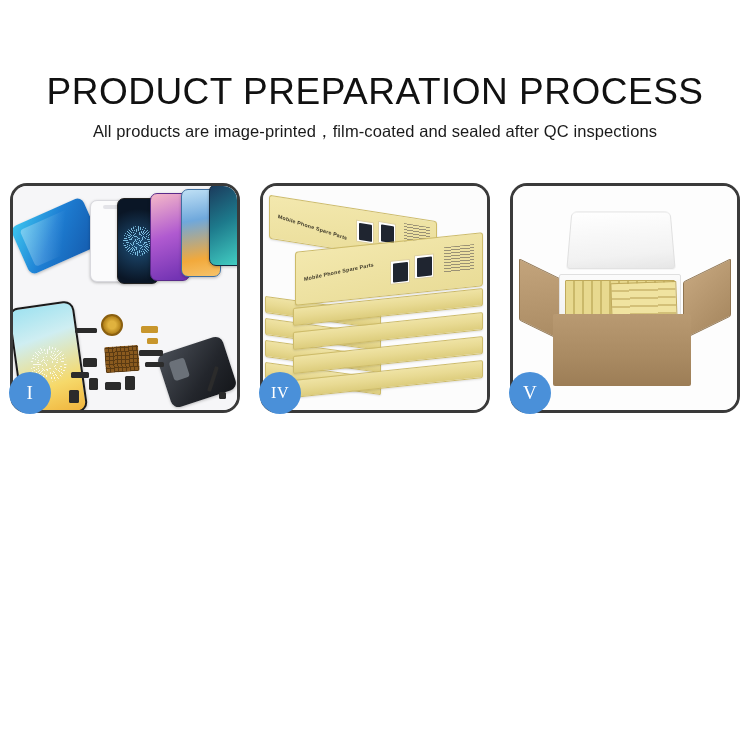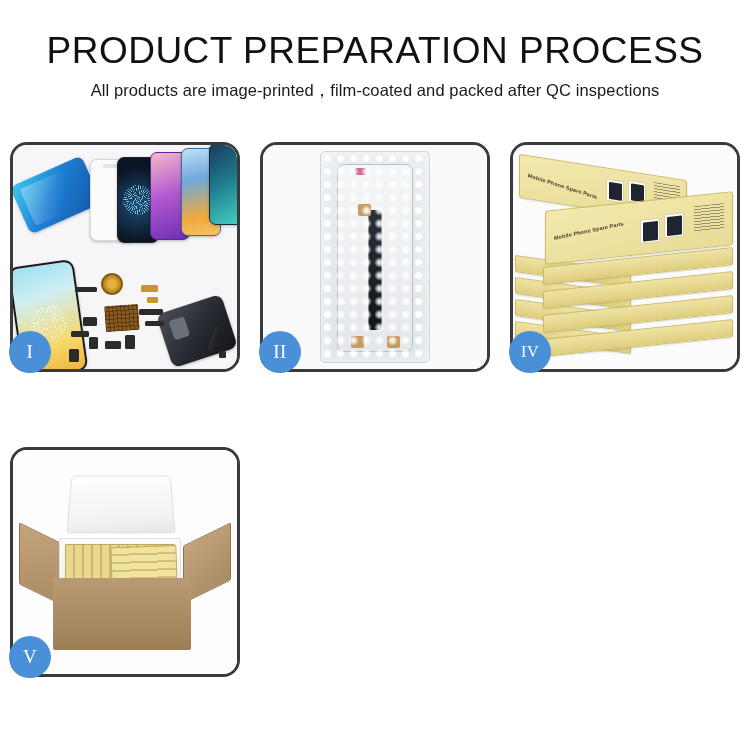--- a/index.html
+++ b/index.html
@@ -5,21 +5,21 @@
   * { margin:0; padding:0; box-sizing:border-box; }
   html, body {
     width:750px; height:750px;
     background:#ffffff;
     font-family:"Liberation Sans", sans-serif;
     overflow:hidden;
   }
   .page { position:relative; width:750px; height:750px; }
 
   
-  .header { text-align:center; padding-top:30px; }
+  .header { text-align:center; padding-top:30px;margin-top:41px; }
   .title {
     font-size:37px;
     font-weight:500;
     letter-spacing:0.5px;
     color:#111111;
     line-height:1.12;
     font-family:"Liberation Sans", sans-serif;
   }
   .subtitle {
     font-size:16.5px;
@@ -327,21 +327,21 @@
 
   .sr { position:absolute; width:1px; height:1px; overflow:hidden; clip:rect(0 0 0 0); }
 </style>
 </head>
 <body>
 
 <div class="page">
 
   <div class="header">
     <div class="title">PRODUCT PREPARATION PROCESS</div>
-    <div class="subtitle">All products are image-printed，film-coated and packed after QC inspections</div>
+    <div class="subtitle">All products are image-printed，film-coated and sealed after QC inspections</div>
   </div>
 
   <div class="grid">
 
     <div class="panel">
       <div class="panel-inner p1">
         <div class="ph ph-backglass"></div>
         <div class="ph ph-white"></div>
         <div class="ph ph-dark"></div>
         <div class="ph ph-purple"></div>
@@ -362,35 +362,20 @@
         <div class="chip" style="left:126px; top:164px; width:24px; height:6px;"></div>
         <div class="chip" style="left:132px; top:176px; width:19px; height:5px;"></div>
         <div class="chip" style="left:56px;  top:204px; width:10px; height:13px;"></div>
         <div class="chip" style="left:198px; top:180px; width:4px;  height:26px; transform:rotate(18deg);"></div>
         <div class="chip" style="left:206px; top:206px; width:7px;  height:7px;"></div>
       </div>
       <div class="badge">I</div>
       <span class="sr">Assorted mobile phone displays and spare parts</span>
     </div>
 
-    <div class="panel">
-      <div class="panel-inner p2">
-        <div class="bubblepack">
-          <div class="screen-in"></div>
-          <div class="flex-cable"></div>
-          <div class="cable-tab ct1"></div>
-          <div class="cable-tab ct2"></div>
-          <div class="cable-tab ct3"></div>
-          <div class="pinkmark"></div>
-          <div class="bubble-overlay"></div>
-        </div>
-      </div>
-      <div class="badge">II</div>
-      <span class="sr">LCD screen sealed in bubble wrap</span>
-    </div>
 
 
     <div class="panel">
       <div class="panel-inner p4">
         <div class="stack">
 
           <div class="sbox" style="left:2px;  top:118px; width:116px; height:17px; transform:skewY(8deg);"></div>
           <div class="sbox" style="left:2px;  top:140px; width:116px; height:17px; transform:skewY(8deg);"></div>
           <div class="sbox" style="left:2px;  top:162px; width:116px; height:17px; transform:skewY(8deg);"></div>
           <div class="sbox" style="left:2px;  top:184px; width:116px; height:17px; transform:skewY(8deg);"></div>

